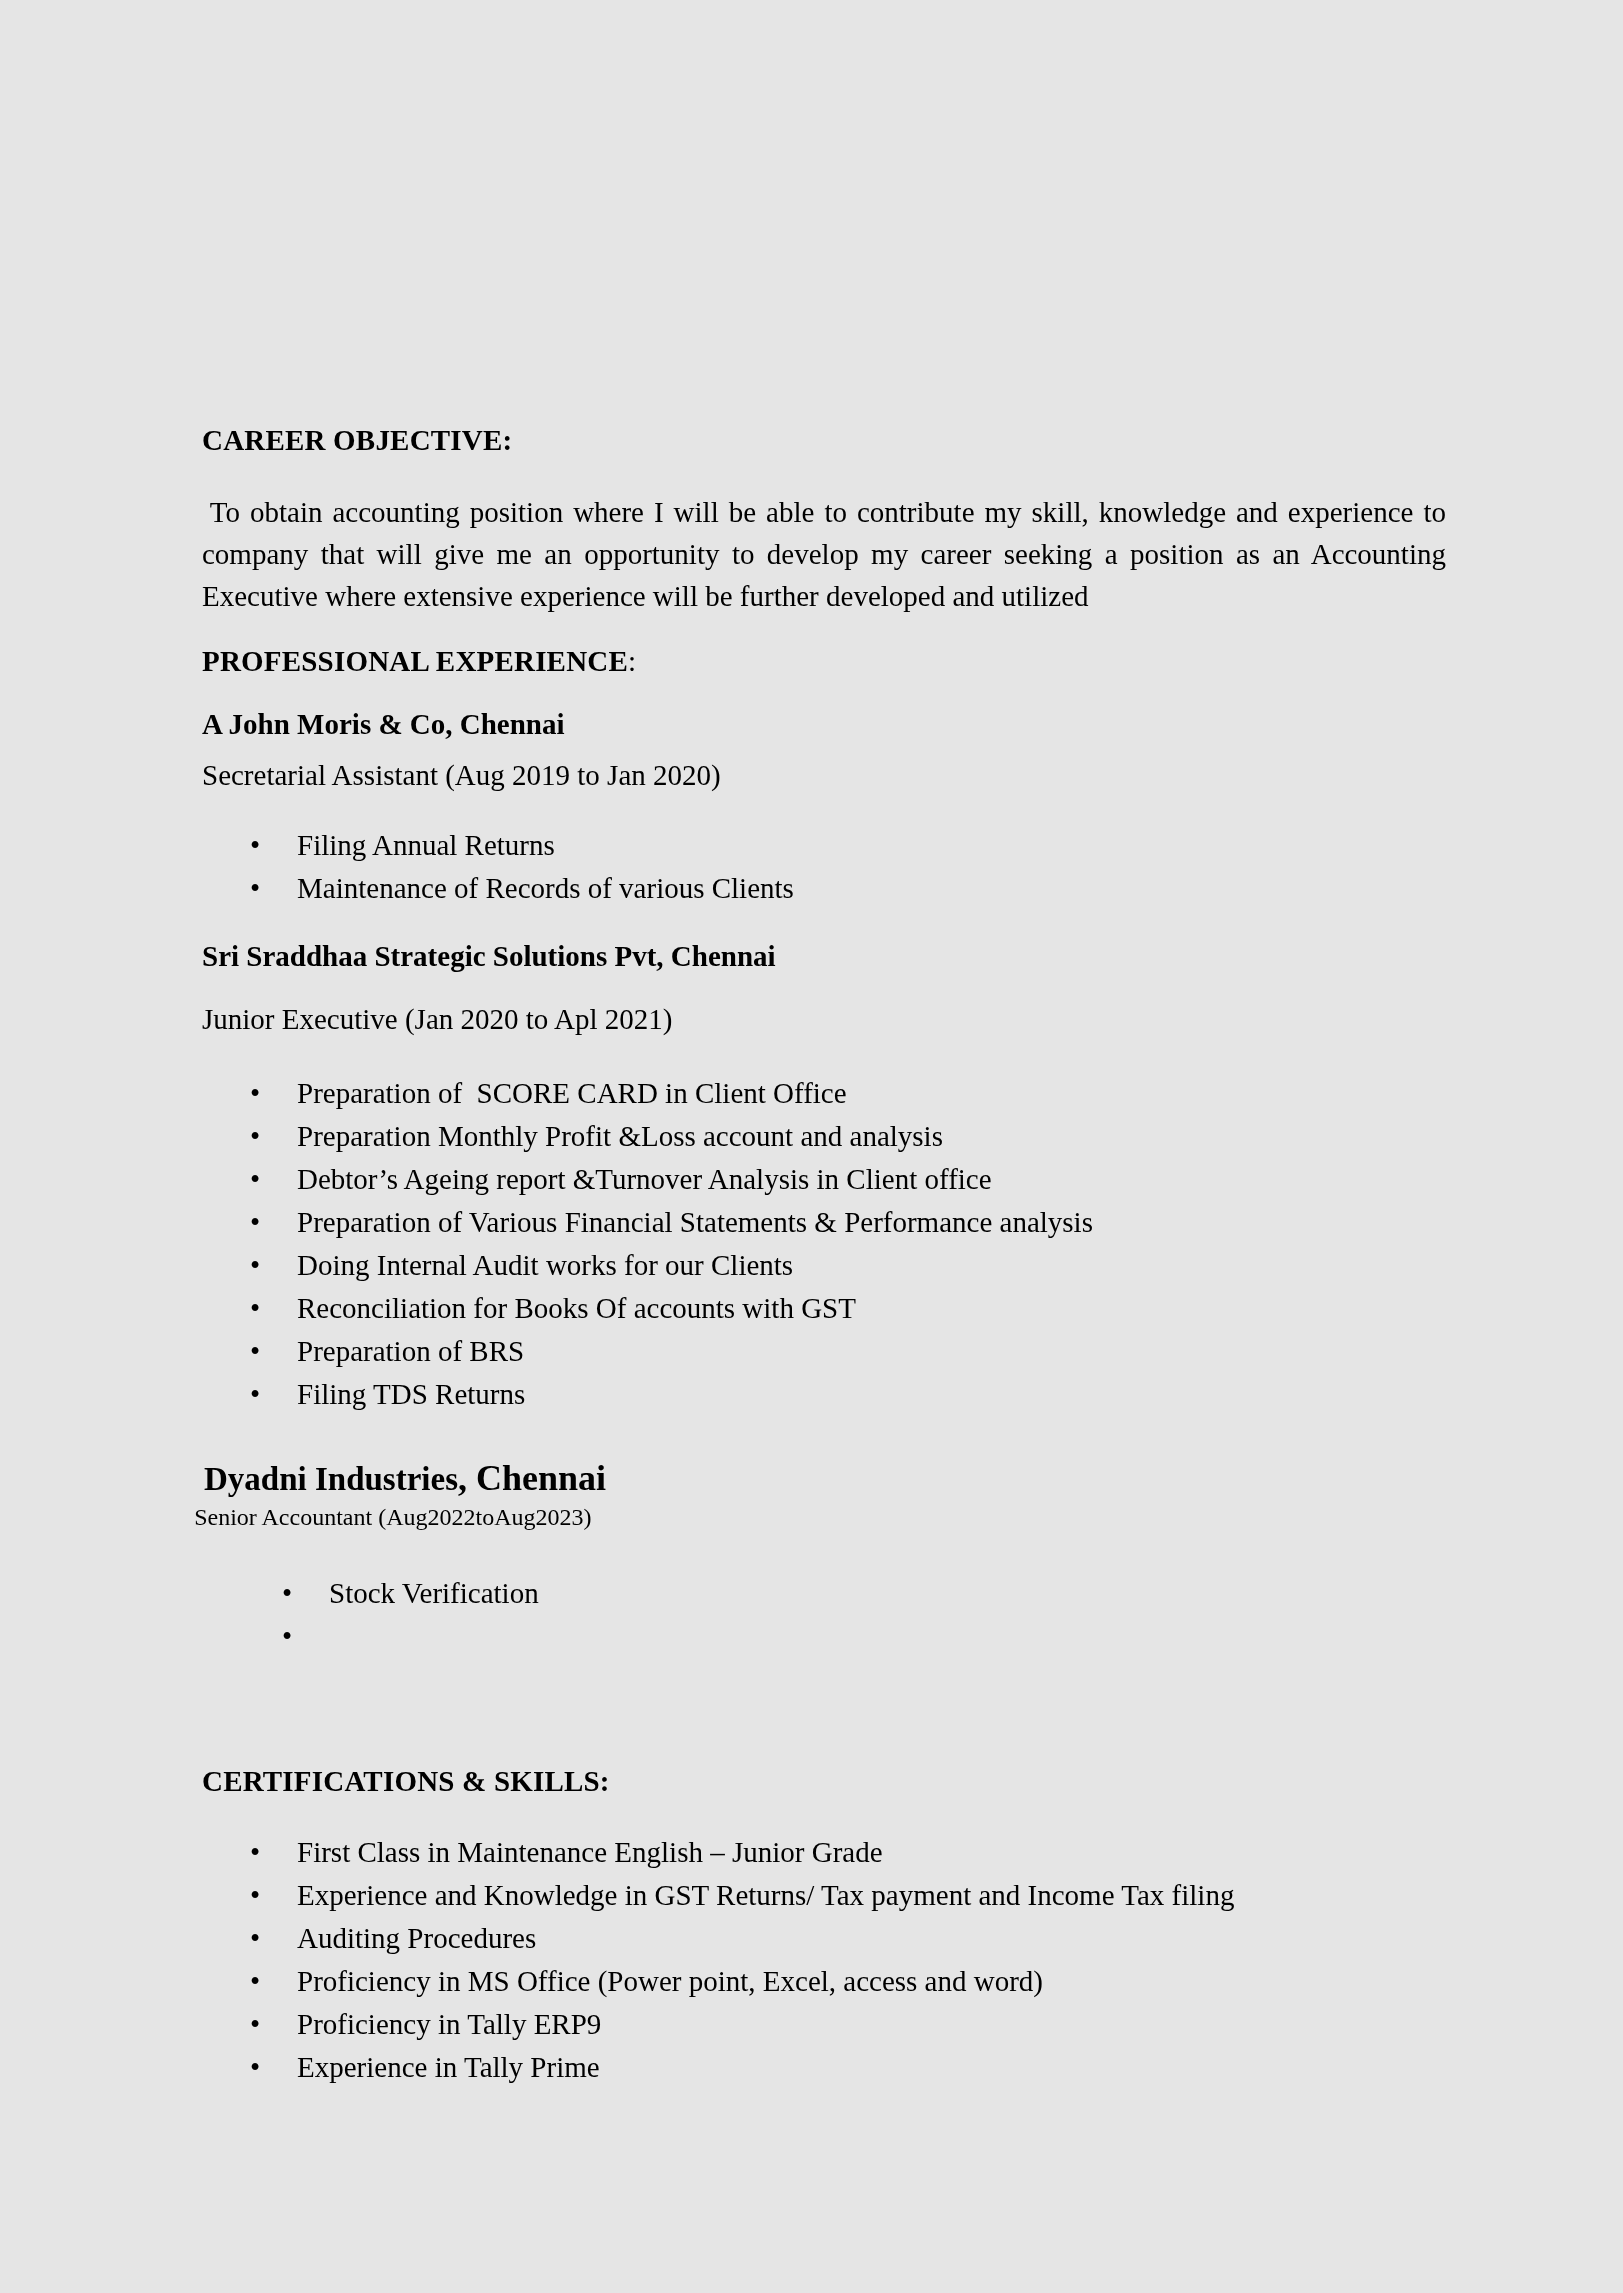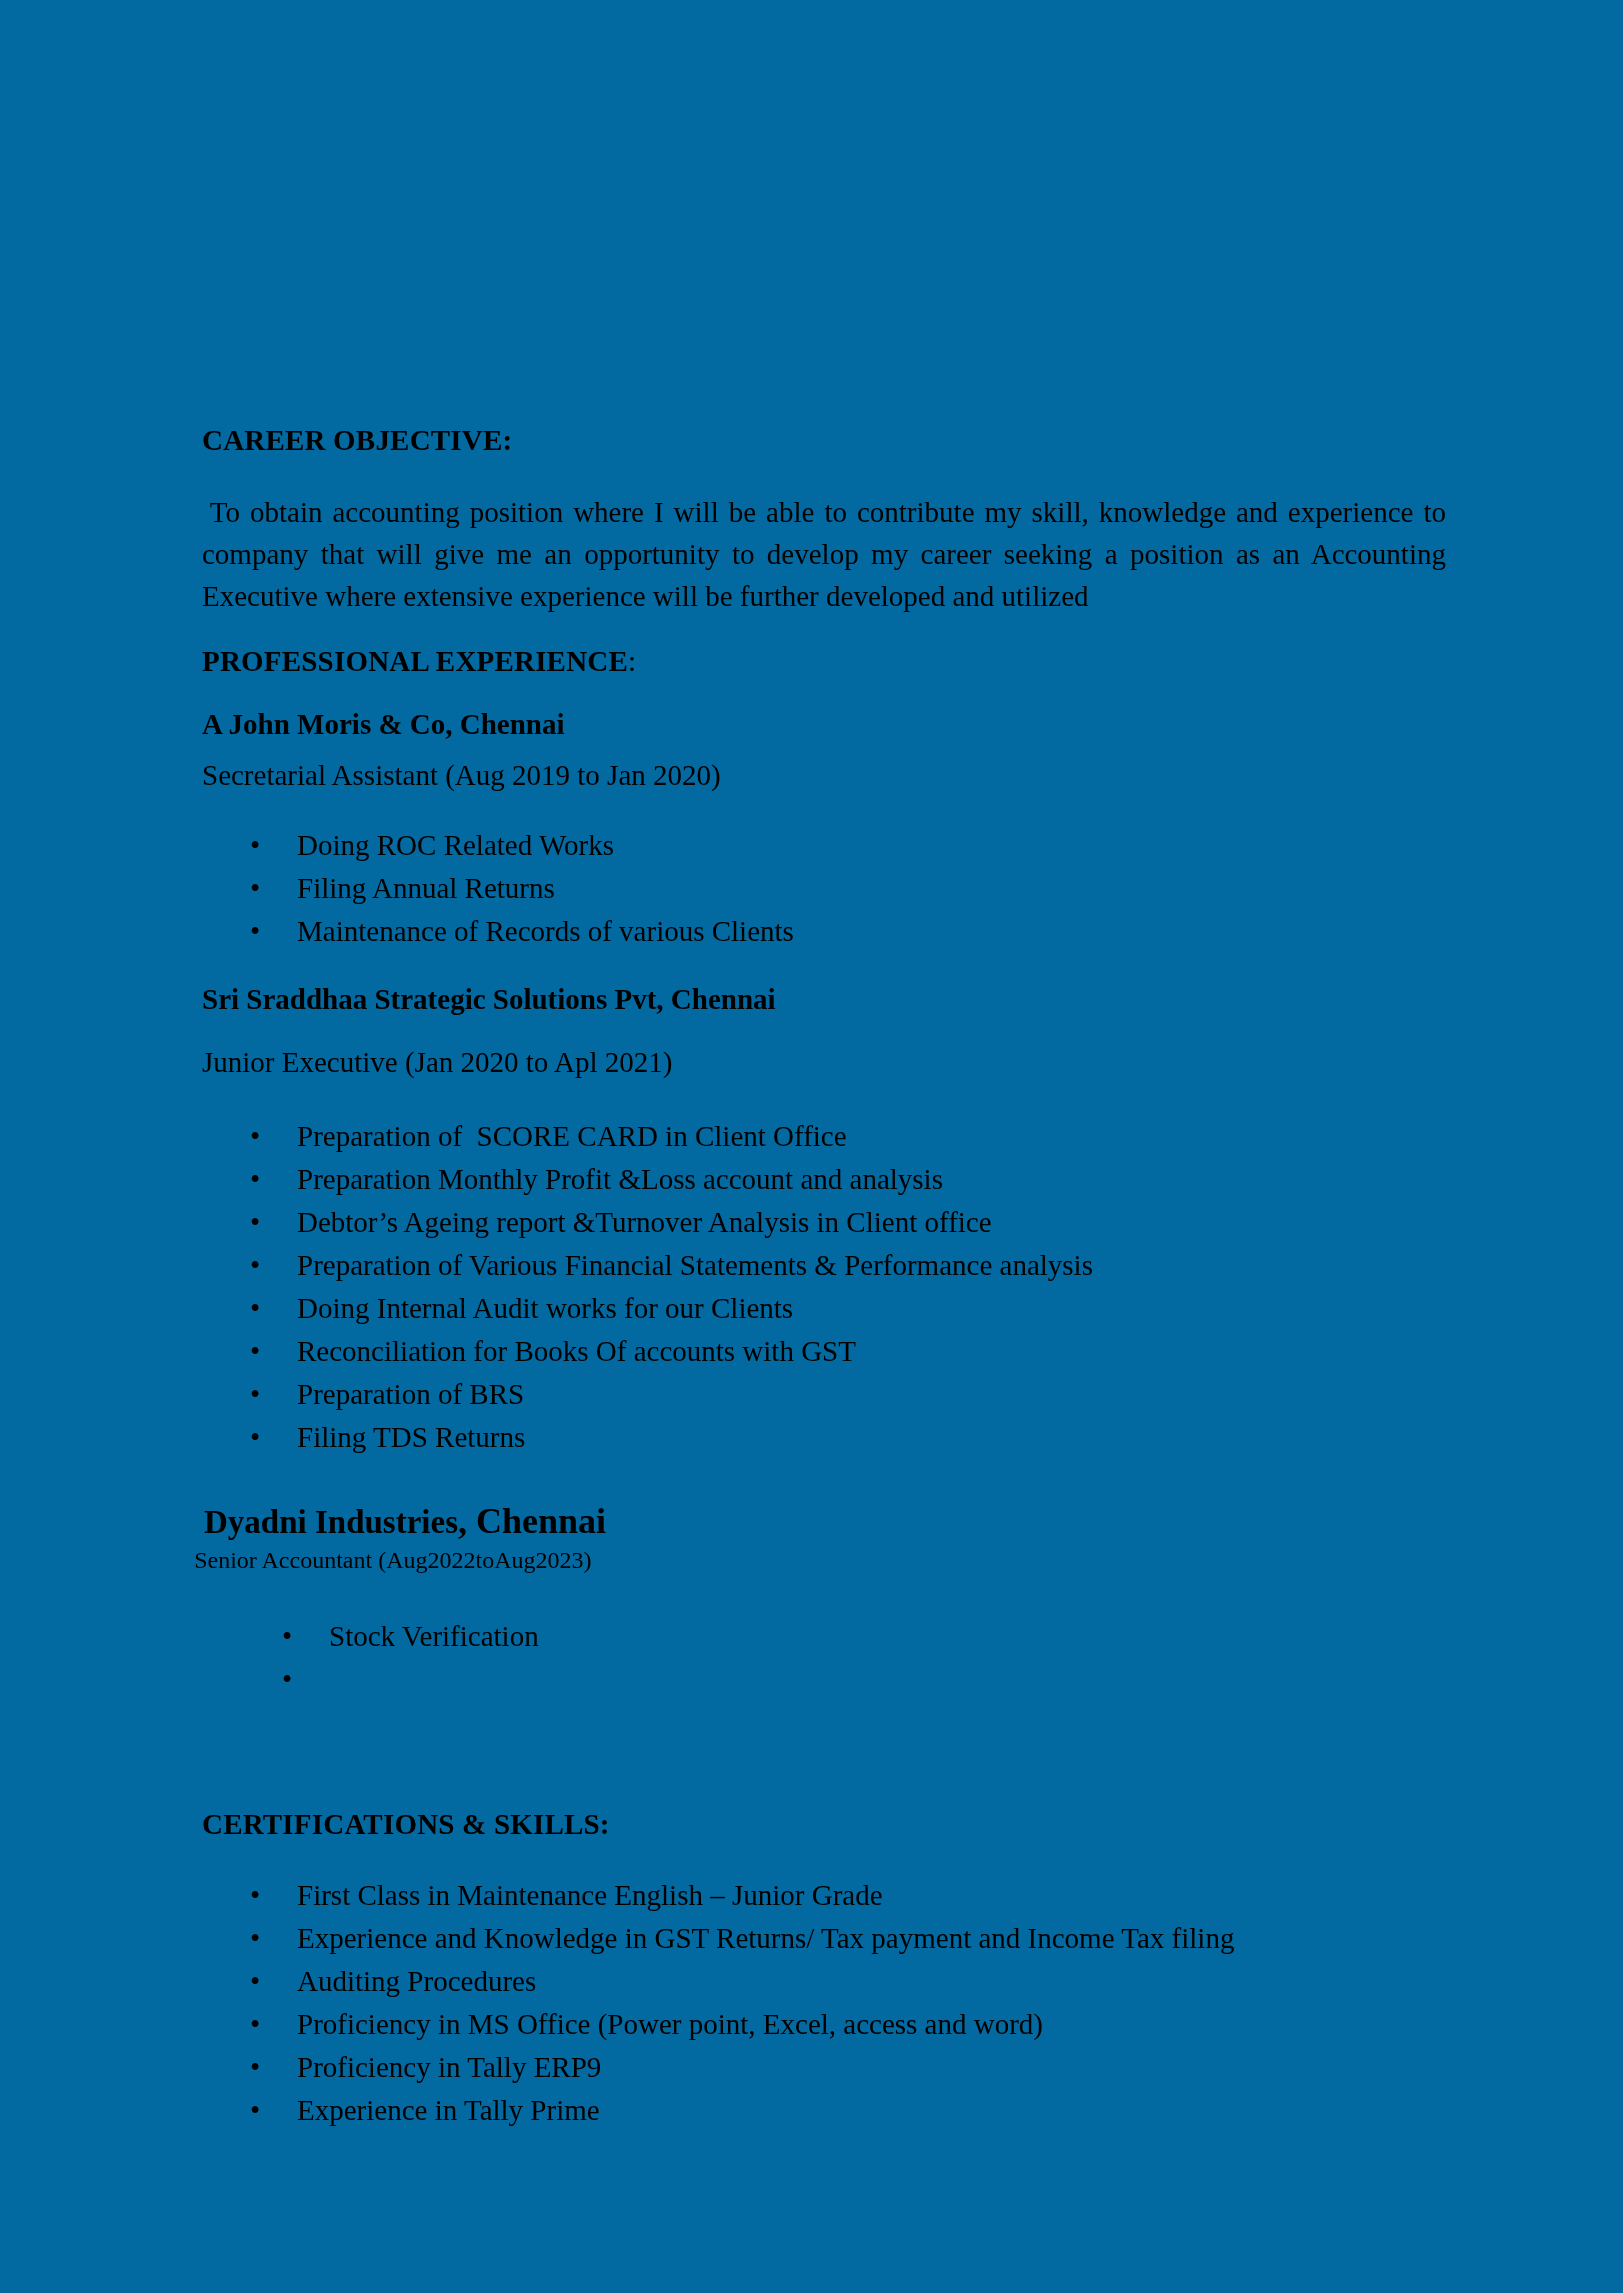--- a/index.html
+++ b/index.html
@@ -4,21 +4,21 @@
 <style>
   html, body {
     margin: 0;
     padding: 0;
     background: #ffffff;
   }
   .page {
     position: relative;
     width: 1623px;
     height: 2294px;
-    background: #0369a1;
+    background: #e5e5e5;
     font-family: "Liberation Serif", serif;
     color: #000000;
     overflow: hidden;
   }
   .doc {
     position: absolute;
     left: 202px;
     top: 0;
     width: 1244px;
   }
@@ -112,24 +112,20 @@
       <span>PROFESSIONAL EXPERIENCE</span><span class="colon-regular">:</span>
     </div>
 
     <div class="h-company h-john">A John Moris &amp; Co, Chennai</div>
 
     <div class="jobtitle t-secretarial">Secretarial Assistant (Aug 2019 to Jan 2020)</div>
 
     <ul class="blist l1">
       <li>
         <span class="blt"></span>
-        <span class="li-text">Doing ROC Related Works</span>
-      </li>
-      <li>
-        <span class="blt"></span>
         <span class="li-text">Filing Annual Returns</span>
       </li>
       <li>
         <span class="blt"></span>
         <span class="li-text">Maintenance of Records of various Clients</span>
       </li>
     </ul>
 
     <div class="h-company h-sri">Sri Sraddhaa Strategic Solutions Pvt, Chennai</div>
 

